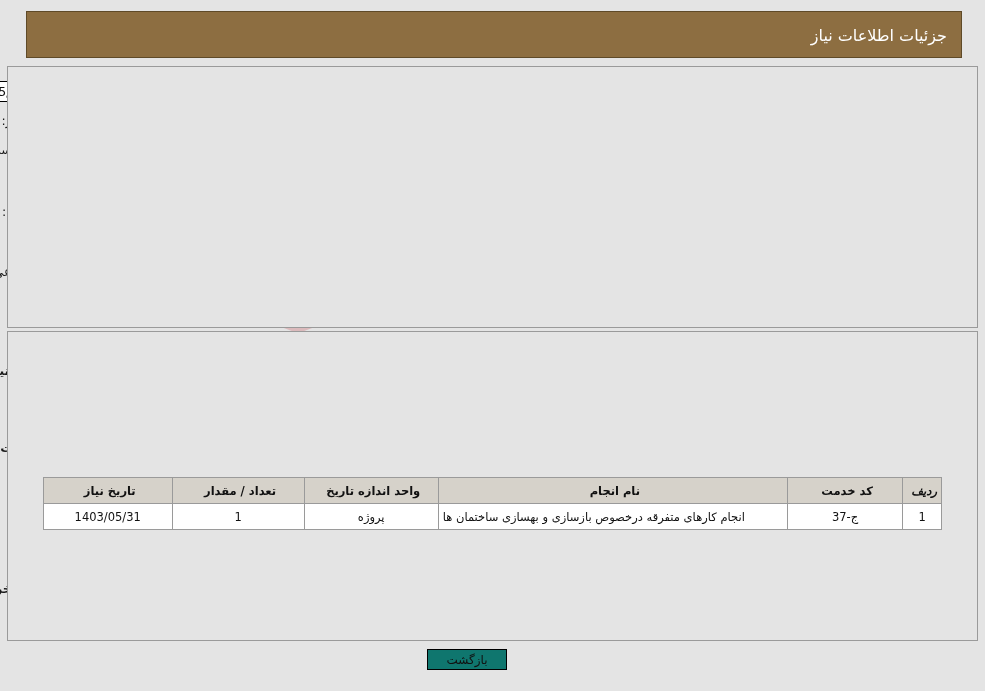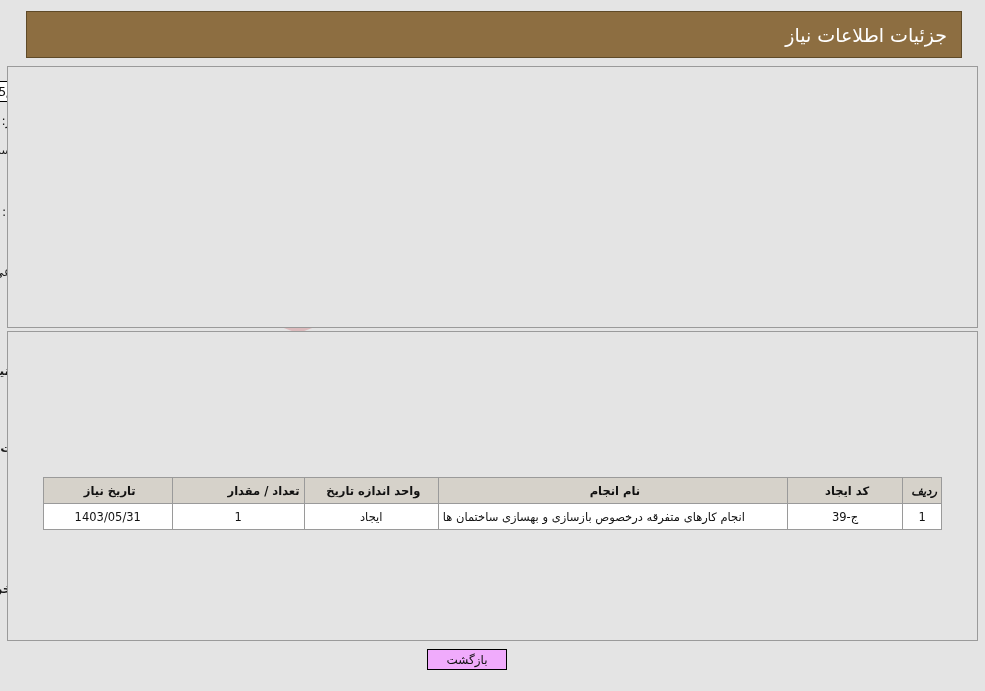--- a/index.html
+++ b/index.html
@@ -50,21 +50,21 @@
   }
 
   
   .title-bar {
     position: absolute;
     left: 26px; top: 11px;
     width: 936px; height: 47px;
     background: #8d6e41;
     border: 1px solid #5f4a28;
     color: #ffffff;
-    font-size: 19px;
+    font-size: 16px;
     z-index: 3;
   }
   .title-bar .t {
     position: absolute;
     right: 14px; top: 50%;
     transform: translateY(-50%);
   }
 
   
   .panel {
@@ -180,21 +180,21 @@
     border: 1px solid #000;
     font-size: 12px;
     font-family: "DejaVu Sans", "Liberation Sans", sans-serif;
     display: flex;
     align-items: center;
     justify-content: center;
     cursor: pointer;
     z-index: 3;
   }
   #btn-print  { left: 517px; top: 649px; width: 72px; background: #e9f7e5; color: #111; margin-top: 44px; }
-  #btn-back   { left: 427px; top: 649px; width: 80px; background: #f0abfc; color: #111; }
+  #btn-back   { left: 427px; top: 649px; width: 80px; background: #0f766e; color: #111; }
 </style>
 </head>
 <body>
 
 <div id="page">
 
   <div id="watermark">
     <div id="wm-inner">
       <svg id="wm-shield" viewBox="0 0 96 118">
         <path d="M48 3 L92 20 L92 62 C92 92 70 110 48 115 C26 110 4 92 4 62 L4 20 Z" fill="none" stroke="rgba(200,90,95,0.30)" stroke-width="9"></path>
@@ -265,33 +265,33 @@
 
   <div class="lbl bold" style="right:818px; top:391px;">اطلاعات خدمات مورد نیاز</div>
 
   <div class="lbl bold" style="right:913px; top:440px;">گروه خدمت:</div>
   <div class="fld right" style="right:180px; top:434px; width:729px; height:24px;">ساختمان</div>
 
   <table id="tbl">
     <thead>
       <tr>
         <th style="width:34px;font-style:italic;">ردیف</th>
-        <th style="width:116px;">کد ایجاد</th>
+        <th style="width:116px;">کد خدمت</th>
         <th style="width:352px;">نام انجام</th>
         <th style="width:135px;">واحد اندازه تاریخ</th>
-        <th style="width:133px;text-align:right;">تعداد / مقدار</th>
+        <th style="width:133px;">تعداد / مقدار</th>
         <th style="width:129px;">تاریخ نیاز</th>
       </tr>
     </thead>
     <tbody>
       <tr>
         <td>1</td>
-        <td>ج-39</td>
+        <td>ج-37</td>
         <td class="name">انجام کارهای متفرقه درخصوص بازسازی و بهسازی ساختمان ها</td>
-        <td>ایجاد</td>
+        <td>پروژه</td>
         <td>1</td>
         <td>1403/05/31</td>
       </tr>
     </tbody>
   </table>
 
   <div class="lbl bold" style="right:913px; top:581px;">توضیحات خریدار:</div>
   <div class="ta" style="right:85px; top:546px; width:824px; height:80px;">
     <div>شرکت کنندگان برای برنده شدن جدا از نازل ترین قیمت پیشنهادی می بایست مدارک درخواستی مربوطه به شرایط ذکر</div>
     <div>شده را بارگذاری نمایند-عدم بارگذاری هر یک از مدارک درخواستی به منزله نادیده گرفتن آن شرکت کننده می باشد</div>

